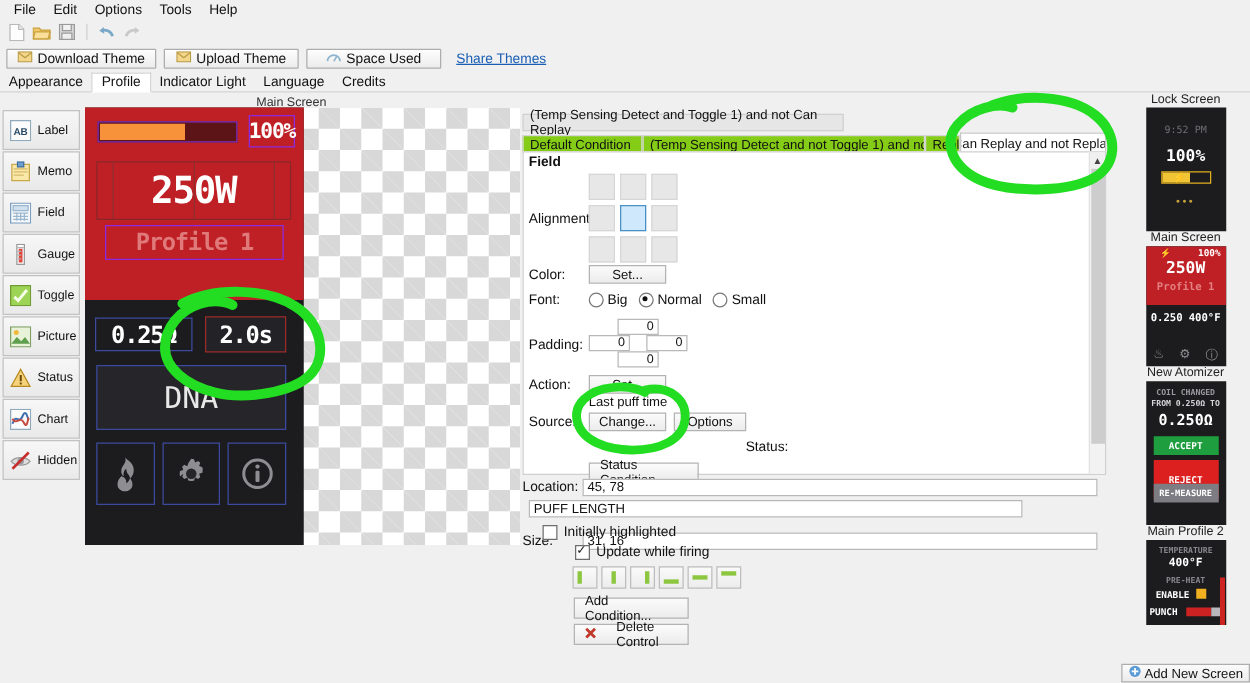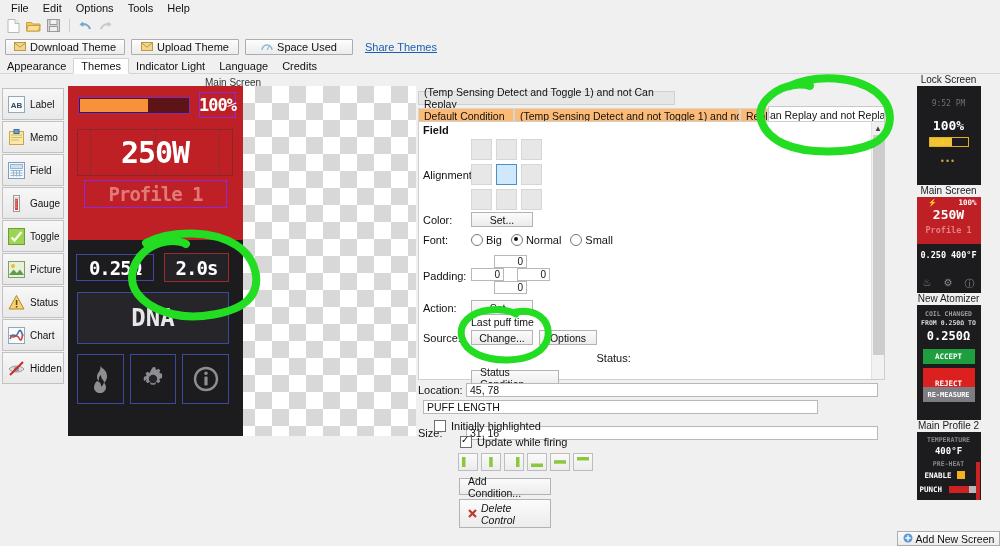--- a/index.html
+++ b/index.html
@@ -48,35 +48,35 @@
   .profbox{position:absolute;left:16px;top:94px;width:143px;height:28px;border:1px solid #8a2be2;box-sizing:border-box;
         display:flex;align-items:center;justify-content:center;color:#e07a7a;font-weight:bold;font-size:19px;
         font-family:"DejaVu Sans Mono",monospace;letter-spacing:-1px;}
   .ohmbox{position:absolute;left:8px;top:168px;width:78px;height:27px;border:1px solid #3b4a9e;box-sizing:border-box;
         display:flex;align-items:center;justify-content:center;color:#fff;font-weight:bold;font-size:19px;
         font-family:"DejaVu Sans Mono",monospace;letter-spacing:-1px;}
   .secbox{position:absolute;left:96px;top:167px;width:65px;height:29px;border:1px solid #9b2a2a;box-sizing:border-box;
         display:flex;align-items:center;justify-content:center;color:#fff;font-weight:bold;font-size:19px;
         font-family:"DejaVu Sans Mono",monospace;letter-spacing:-1px;background:#232327;}
   .dnabox{position:absolute;left:9px;top:206px;width:152px;height:52px;border:1px solid #3b4a9e;box-sizing:border-box;
-        display:flex;align-items:center;justify-content:center;color:#e8e8e8;font-weight:bold;font-size:24px;
+        display:flex;align-items:center;justify-content:center;color:#e8e8e8;font-weight:normal;font-size:24px;
         font-family:"DejaVu Sans Mono",monospace;letter-spacing:0px;background:#25252a;}
   .iconrow{position:absolute;left:9px;top:268px;width:152px;height:50px;display:flex;gap:6px;}
   .icobox{flex:1;border:1px solid #3b4a9e;box-sizing:border-box;display:flex;align-items:center;justify-content:center;}
   .icobox svg{display:block;}
   
   .palette{position:absolute;left:2px;top:88px;width:64px;}
   .pitem{width:62px;height:32px;border:1px solid #c2c2c2;background:linear-gradient(#f7f7f7,#e9e9e9);
          display:flex;align-items:center;gap:4px;padding-left:4px;box-sizing:border-box;margin-bottom:1px;font-size:10px;color:#111;}
   .pico{width:19px;height:19px;flex:0 0 19px;display:flex;align-items:center;justify-content:center;}
   
   .cond-head{position:absolute;left:418px;top:91px;height:14px;background:#e6e6e6;border:1px solid #d0d0d0;
              display:flex;align-items:center;padding:0 5px;font-size:10.5px;box-sizing:border-box;color:#111;}
   .ctabs{position:absolute;left:418px;top:107px;width:467px;height:15px;display:flex;align-items:flex-end;}
-  .ctab{height:14px;background:#fdba74;border:1px solid #d6d6d6;border-bottom:none;padding:0 5px;
+  .ctab{height:14px;background:#84cc16;border:1px solid #d6d6d6;border-bottom:none;padding:0 5px;
         display:flex;align-items:center;font-size:10.5px;box-sizing:border-box;white-space:nowrap;overflow:hidden;color:#111;}
   .ctab.active{background:#fff;height:16px;border-color:#c8c8c8;}
   .propbox{position:absolute;left:418px;top:121px;width:467px;height:259px;background:#fff;border:1px solid #cfcfcf;box-sizing:border-box;}
   .scroll{position:absolute;right:0px;top:0px;width:13px;height:257px;background:#f2f2f2;border-left:1px solid #e2e2e2;box-sizing:border-box;}
   .scroll .up{height:12px;display:flex;align-items:center;justify-content:center;font-size:8px;color:#444;background:#f0f0f0;}
   .scroll .thumb{position:absolute;left:1px;top:13px;width:11px;height:220px;background:#cdcdcd;}
   .prow{position:absolute;display:flex;align-items:center;font-size:11px;color:#111;}
   .plab{width:48px;flex:0 0 48px;color:#111;}
   .algrid{display:grid;grid-template-columns:repeat(3,21px);grid-template-rows:repeat(3,21px);gap:4px;}
   .alcell{border:1px solid #d6d6d6;background:#e7e7e7;box-sizing:border-box;}
@@ -176,21 +176,21 @@
           <path d="M6 8 8.6 3.8" stroke="#8fb6cf" stroke-width="1.2"></path>
         </svg>
     </span>
     <span>Space Used</span>
   </div>
   <a class="sharelink" href="#">Share Themes</a>
 </div>
 
 <div class="tabstrip">
   <div class="tb">Appearance</div>
-  <div class="tb active">Themes</div>
+  <div class="tb active">Profile</div>
   <div class="tb">Indicator Light</div>
   <div class="tb">Language</div>
   <div class="tb">Credits</div>
 </div>
 
 <div style="position:absolute;left:205px;top:77px;font-size:10px;color:#333;">Main Screen</div>
 
 <div class="canvas"></div>
 
 <div class="device">
@@ -460,21 +460,21 @@
       </svg>
   </div>
   <div class="abtn">
     <svg width="14" height="12" viewBox="0 0 14 12">
         <rect x="1" y="1" width="12" height="3.5" fill="#8dc63f"></rect>
       </svg>
   </div>
 </div>
 
 <div class="btn" style="position:absolute;left:459px;top:478px;width:92px;height:17px;">Add Condition...</div>
-<div class="btn" style="position:absolute;left:459px;top:499px;width:92px;height:29px;gap:4px;font-style:italic;">
+<div class="btn" style="position:absolute;left:459px;top:499px;width:92px;height:17px;gap:16px;">
   <span>
     <svg width="9" height="9" viewBox="0 0 9 9">
         <path d="M1 1 8 8M8 1 1 8" stroke="#c0392b" stroke-width="2.2"></path>
       </svg>
   </span>
   <span>Delete Control</span>
 </div>
 
 <div class="rside">
 

